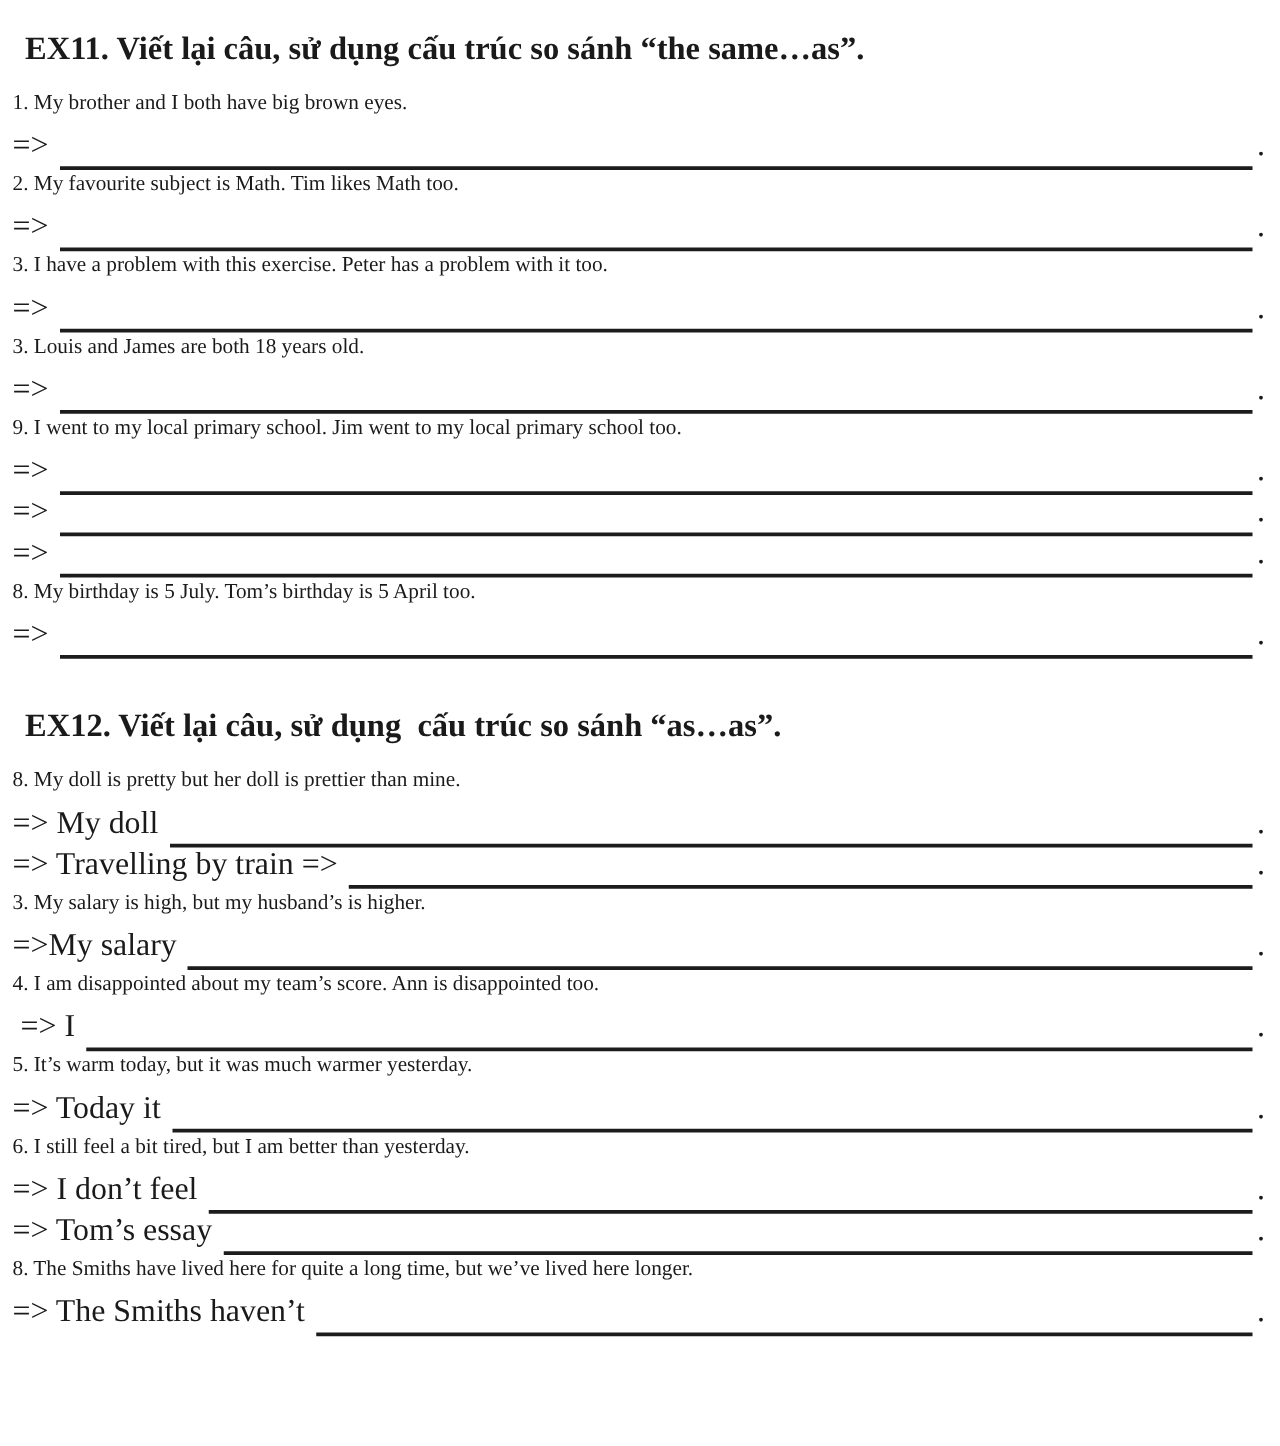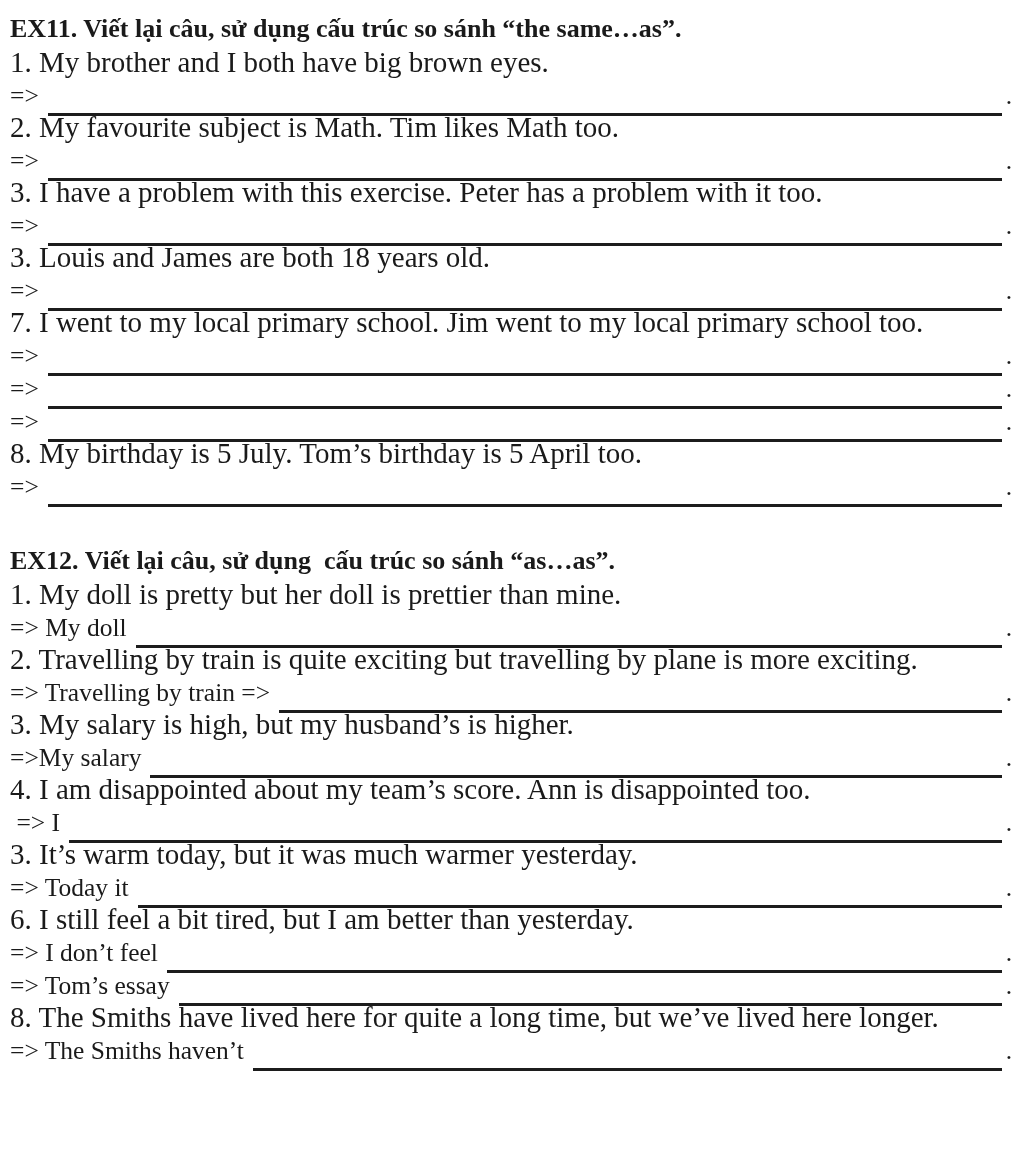--- a/index.html
+++ b/index.html
@@ -13,31 +13,31 @@
     box-sizing: border-box;
     padding: 12px 12px 8px 10px;
     font-family: "Liberation Serif", "DejaVu Serif", serif;
     color: #1a1a1a;
     background: #ffffff;
   }
   .exercise-title {
     font-size: 26px;
     font-weight: bold;
     line-height: 34px;
-    margin: 0;
+    margin: 10px;
     white-space: pre-wrap;
   }
   .exercise-section + .exercise-section {
     margin-top: 42px;
   }
   .exercise-item {
     margin: 0;
   }
   .prompt {
-    font-size: 29px;
+    font-size: 17px;
     line-height: 32px;
     white-space: pre-wrap;
   }
   .answer-row {
     display: flex;
     align-items: flex-end;
     height: 33px;
     font-size: 25.5px;
     line-height: 31px;
   }
@@ -89,21 +89,21 @@
       </div>
       <div class="exercise-item">
         <div class="prompt">3. Louis and James are both 18 years old.</div>
         <div class="answer-row">
           <span class="answer-prefix">=&gt;</span>
           <span class="answer-blank"></span>
           <span class="answer-period">.</span>
         </div>
       </div>
       <div class="exercise-item">
-        <div class="prompt">7. I went to my local primary school. Jim went to my local primary school too.</div>
+        <div class="prompt">9. I went to my local primary school. Jim went to my local primary school too.</div>
         <div class="answer-row">
           <span class="answer-prefix">=&gt;</span>
           <span class="answer-blank"></span>
           <span class="answer-period">.</span>
         </div>
       </div>
       <div class="exercise-item">
         <div class="answer-row">
           <span class="answer-prefix">=&gt;</span>
           <span class="answer-blank"></span>
@@ -122,29 +122,28 @@
         <div class="answer-row">
           <span class="answer-prefix">=&gt;</span>
           <span class="answer-blank"></span>
           <span class="answer-period">.</span>
         </div>
       </div>
     </section>
     <section class="exercise-section">
       <h2 class="exercise-title">EX12. Viết lại câu, sử dụng  cấu trúc so sánh “as…as”.</h2>
       <div class="exercise-item">
-        <div class="prompt">1. My doll is pretty but her doll is prettier than mine.</div>
+        <div class="prompt">8. My doll is pretty but her doll is prettier than mine.</div>
         <div class="answer-row">
           <span class="answer-prefix">=&gt; My doll</span>
           <span class="answer-blank"></span>
           <span class="answer-period">.</span>
         </div>
       </div>
       <div class="exercise-item">
-        <div class="prompt">2. Travelling by train is quite exciting but travelling by plane is more exciting.</div>
         <div class="answer-row">
           <span class="answer-prefix">=&gt; Travelling by train =&gt;</span>
           <span class="answer-blank"></span>
           <span class="answer-period">.</span>
         </div>
       </div>
       <div class="exercise-item">
         <div class="prompt">3. My salary is high, but my husband’s is higher.</div>
         <div class="answer-row">
           <span class="answer-prefix">=&gt;My salary</span>
@@ -154,21 +153,21 @@
       </div>
       <div class="exercise-item">
         <div class="prompt">4. I am disappointed about my team’s score. Ann is disappointed too.</div>
         <div class="answer-row">
           <span class="answer-prefix"> =&gt; I</span>
           <span class="answer-blank"></span>
           <span class="answer-period">.</span>
         </div>
       </div>
       <div class="exercise-item">
-        <div class="prompt">3. It’s warm today, but it was much warmer yesterday.</div>
+        <div class="prompt">5. It’s warm today, but it was much warmer yesterday.</div>
         <div class="answer-row">
           <span class="answer-prefix">=&gt; Today it</span>
           <span class="answer-blank"></span>
           <span class="answer-period">.</span>
         </div>
       </div>
       <div class="exercise-item">
         <div class="prompt">6. I still feel a bit tired, but I am better than yesterday.</div>
         <div class="answer-row">
           <span class="answer-prefix">=&gt; I don’t feel</span>

